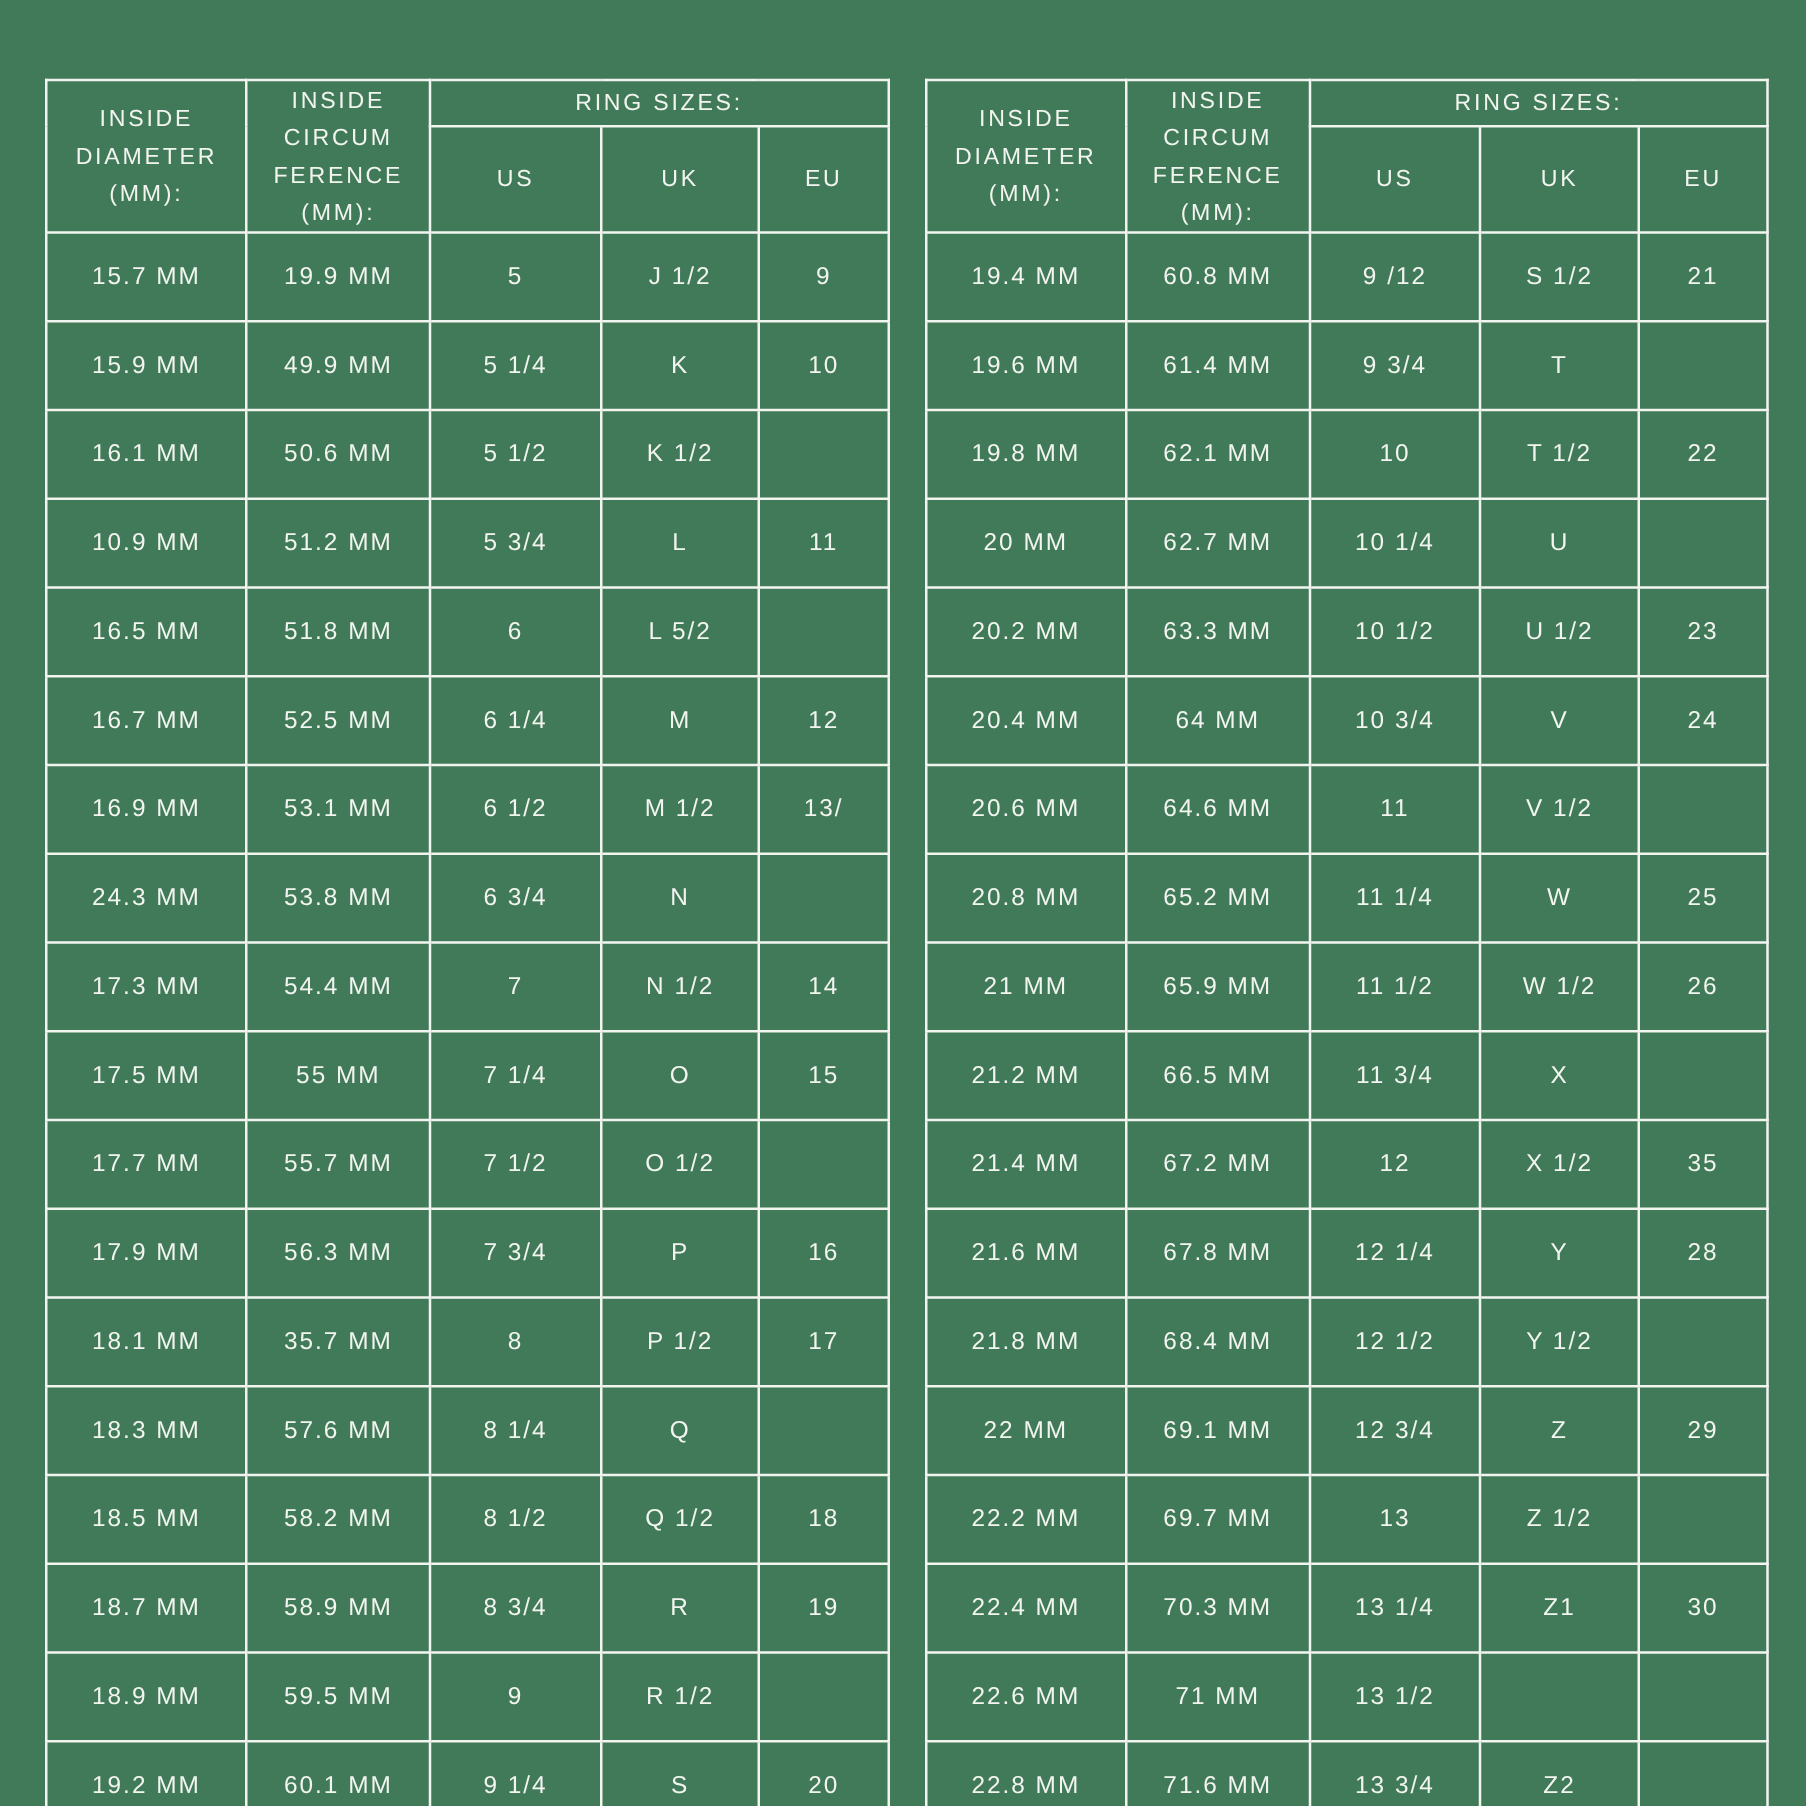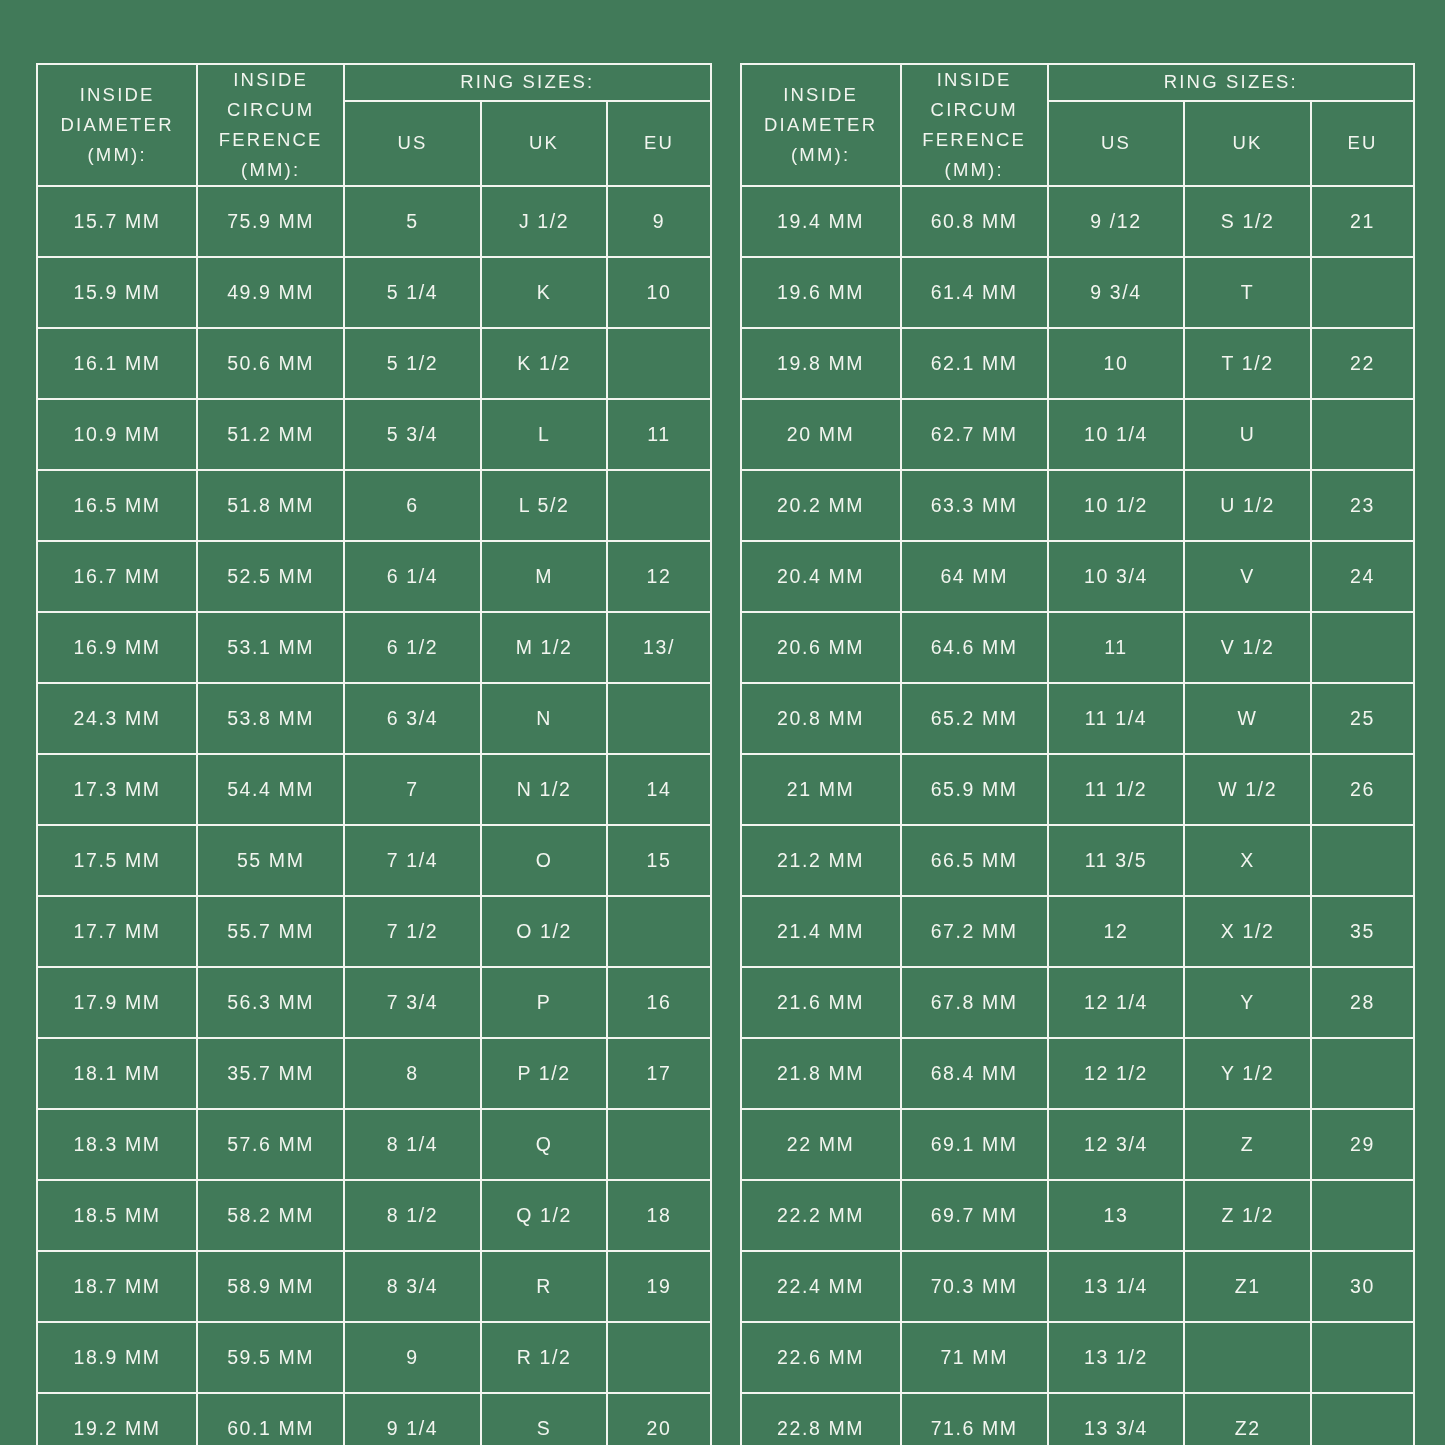--- a/index.html
+++ b/index.html
@@ -78,21 +78,21 @@
       </tr>
       <tr>
         <th class="hdr-sub">US</th>
         <th class="hdr-sub">UK</th>
         <th class="hdr-sub">EU</th>
       </tr>
     </thead>
     <tbody>
         <tr class="data-row">
           <td>15.7 MM</td>
-          <td>75.9 MM</td>
+          <td>19.9 MM</td>
           <td>5</td>
           <td>J 1/2</td>
           <td>9</td>
         </tr>
         <tr class="data-row">
           <td>15.9 MM</td>
           <td>49.9 MM</td>
           <td>5 1/4</td>
           <td>K</td>
           <td>10</td>
@@ -292,21 +292,21 @@
         <tr class="data-row">
           <td>21 MM</td>
           <td>65.9 MM</td>
           <td>11 1/2</td>
           <td>W 1/2</td>
           <td>26</td>
         </tr>
         <tr class="data-row">
           <td>21.2 MM</td>
           <td>66.5 MM</td>
-          <td>11 3/5</td>
+          <td>11 3/4</td>
           <td>X</td>
           <td></td>
         </tr>
         <tr class="data-row">
           <td>21.4 MM</td>
           <td>67.2 MM</td>
           <td>12</td>
           <td>X 1/2</td>
           <td>35</td>
         </tr>

